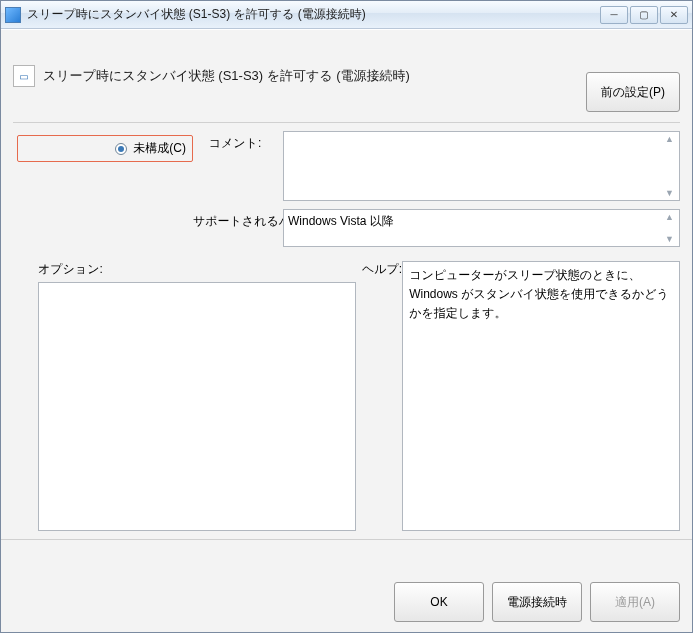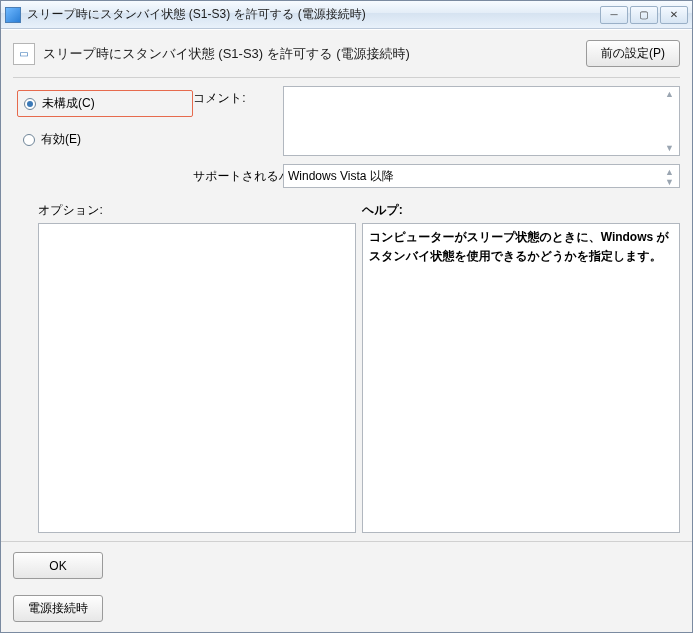--- a/index.html
+++ b/index.html
@@ -74,60 +74,62 @@
   }
   .navbtns {
     margin-left:auto;
     display:flex;
     gap:8px;
   }
   .btn {
     background: linear-gradient(#fefefe,#e7e7e7);
     border:1px solid #9a9a9a;
     border-radius:3px;
-    height:27px;
+    height:40px;
     padding: 0 14px;
     font-size:12px;
     display:flex; align-items:center; justify-content:center;
     cursor:default;
+    margin-top:32px;
   }
   .btn.disabled { color:#9a9a9a; }
   .hr {
     margin: 10px 0 8px 0;
     height:1px;
     background:#d0d0d0;
   }
   .upper-grid {
     display:grid;
     grid-template-columns: 180px 90px 1fr;
     column-gap: 0;
     row-gap: 8px;
   }
   .radios {
     padding: 4px 0 0 4px;
   }
   .radio-row {
     display:flex; align-items:center; gap:6px;
     margin-bottom:10px;
     padding:4px 6px;
+    justify-content:flex-end;
   }
   .radio-row.highlight {
     border:1px solid #e66a4d;
     border-radius:2px;
   }
   .radio-dot {
     width:12px; height:12px; border:1px solid #6f8598; border-radius:50%;
     display:flex; align-items:center; justify-content:center;
     background:#fff;
   }
   .radio-dot.sel::after {
     content:""; width:6px; height:6px; background:#3b79b7; border-radius:50%;
   }
   .lbl-right {
-    text-align:left;
+    text-align:center;
     padding-top:4px;
     padding-right:6px;
     white-space: nowrap;
   }
   .textarea {
     background:#fff;
     border:1px solid #b1b7bf;
     width:100%;
     font-size:12px;
     padding:3px 4px;
@@ -138,21 +140,21 @@
     height:70px;
   }
   .scroll-stub {
     position:absolute; right:2px; width:12px; top:2px; bottom:2px;
     display:flex; flex-direction:column; justify-content:space-between;
     color:#9aa5b1;
     font-size:9px;
     pointer-events:none;
   }
   .version-box {
-    height:24px;
+    height:38px;
   }
   .lower {
     flex:1;
     display:grid;
     grid-template-columns: 1fr 1fr;
     column-gap:6px;
     margin-top:14px;
     min-height:0;
     padding-left:25px;
   }
@@ -164,23 +166,22 @@
     padding:4px 6px;
     font-size:12px;
     line-height:1.6;
   }
   .help-text p { margin:0 0 10px 0; }
   .footer {
     border-top:1px solid #d0d0d0;
     padding:10px 12px;
     display:flex;
     justify-content:flex-end;
-    gap:16px;
+    gap:8px;
     background:#f3f3f3;
-    flex-direction:column;
   }
   .footer .btn { width:90px; justify-content:center; }
 </style>
 </head>
 <body>
 
 <div class="window">
 
   <div class="titlebar">
     <div class="app-icon"></div>
@@ -203,24 +204,20 @@
     </div>
 
     <div class="hr"></div>
 
     <div class="upper-grid">
 
       <div class="radios" style="grid-row:1 / span 2;">
         <div class="radio-row highlight">
           <span class="radio-dot sel"></span>
           <span>未構成(C)</span>
-        </div>
-        <div class="radio-row">
-          <span class="radio-dot"></span>
-          <span>有効(E)</span>
         </div>
       </div>
 
       <div class="lbl-right">コメント:</div>
       <div style="position:relative;">
         <div class="textarea comment-box">
           <span></span>
           <div class="scroll-stub">
               <span>▲</span>
               <span>▼</span>
@@ -238,28 +235,29 @@
             </div>
         </div>
       </div>
     </div>
 
     <div class="lower">
       <div style="display:flex;flex-direction:column;">
         <div class="section-label">オプション:</div>
         <div class="panel" style="flex:1;"></div>
       </div>
-      <div style="display:flex;flex-direction:column;font-weight:bold;">
+      <div style="display:flex;flex-direction:row;">
         <div class="section-label">ヘルプ:</div>
         <div class="panel help-text" style="flex:1;">
           <p>コンピューターがスリープ状態のときに、Windows がスタンバイ状態を使用できるかどうかを指定します。</p>
         </div>
       </div>
     </div>
 
   </div>
 
   <div class="footer">
     <div class="btn">OK</div>
     <div class="btn">電源接続時</div>
+    <div class="btn disabled">適用(A)</div>
   </div>
 
 </div>
 
 </body></html>

